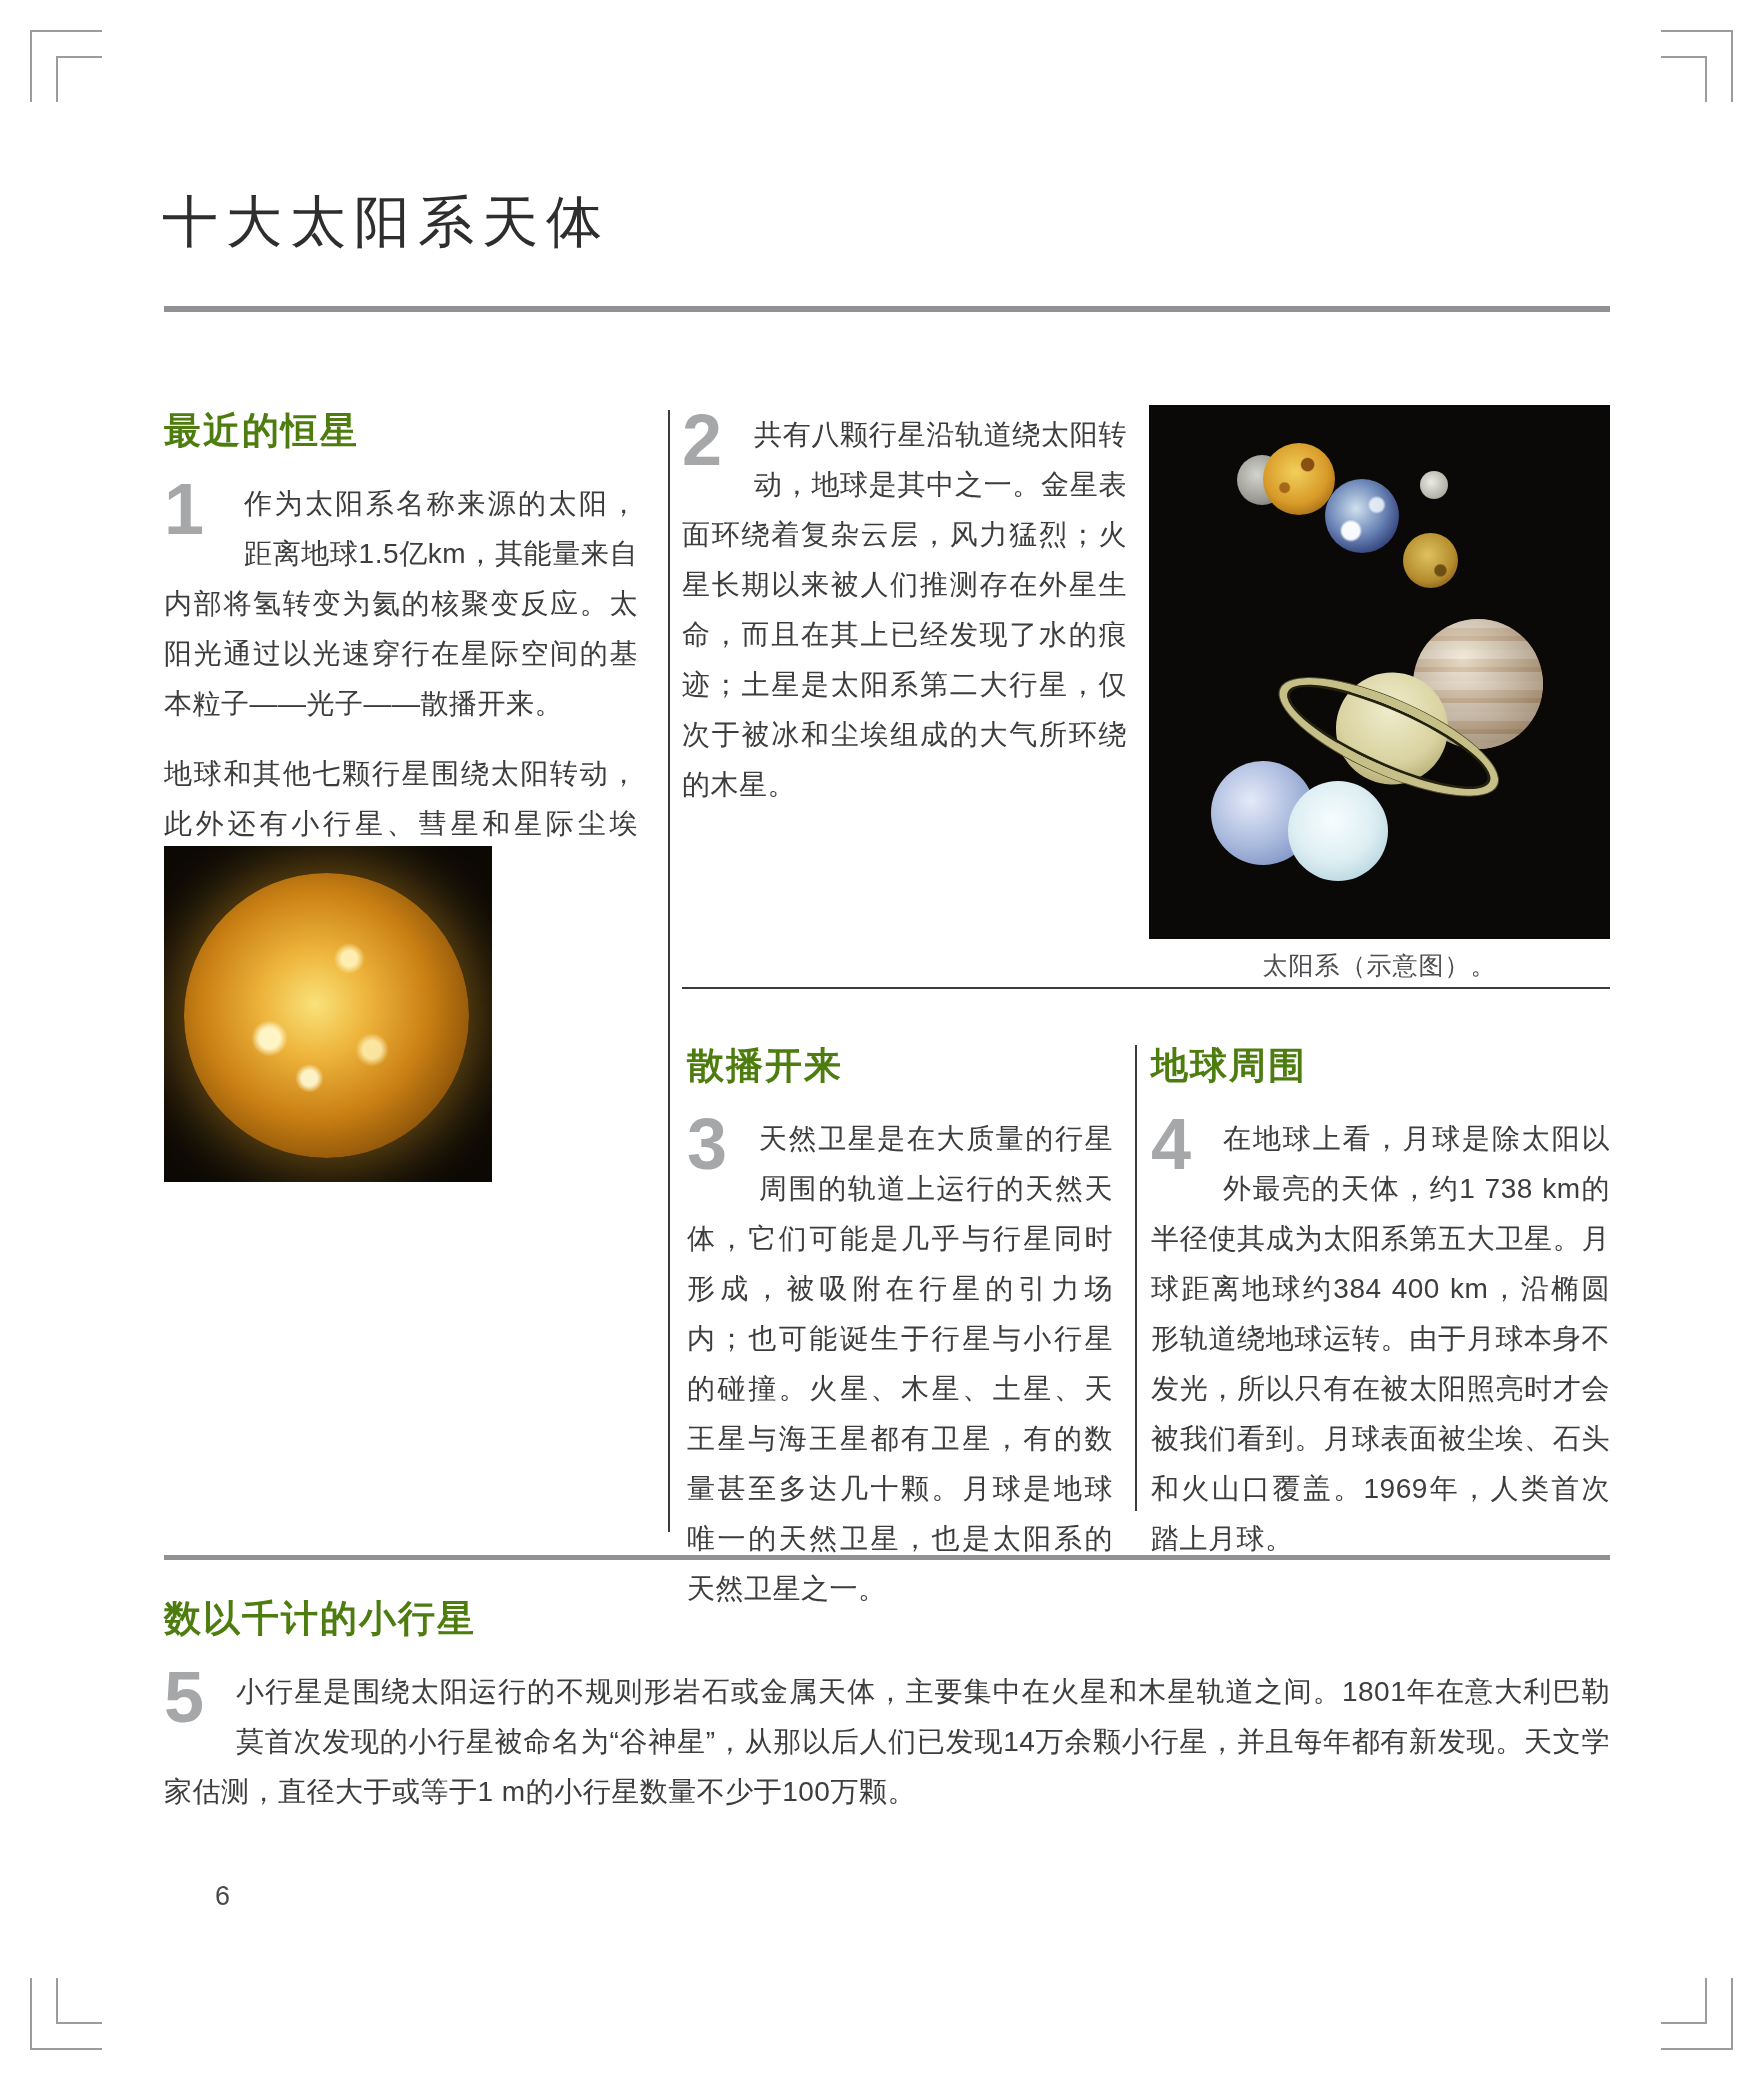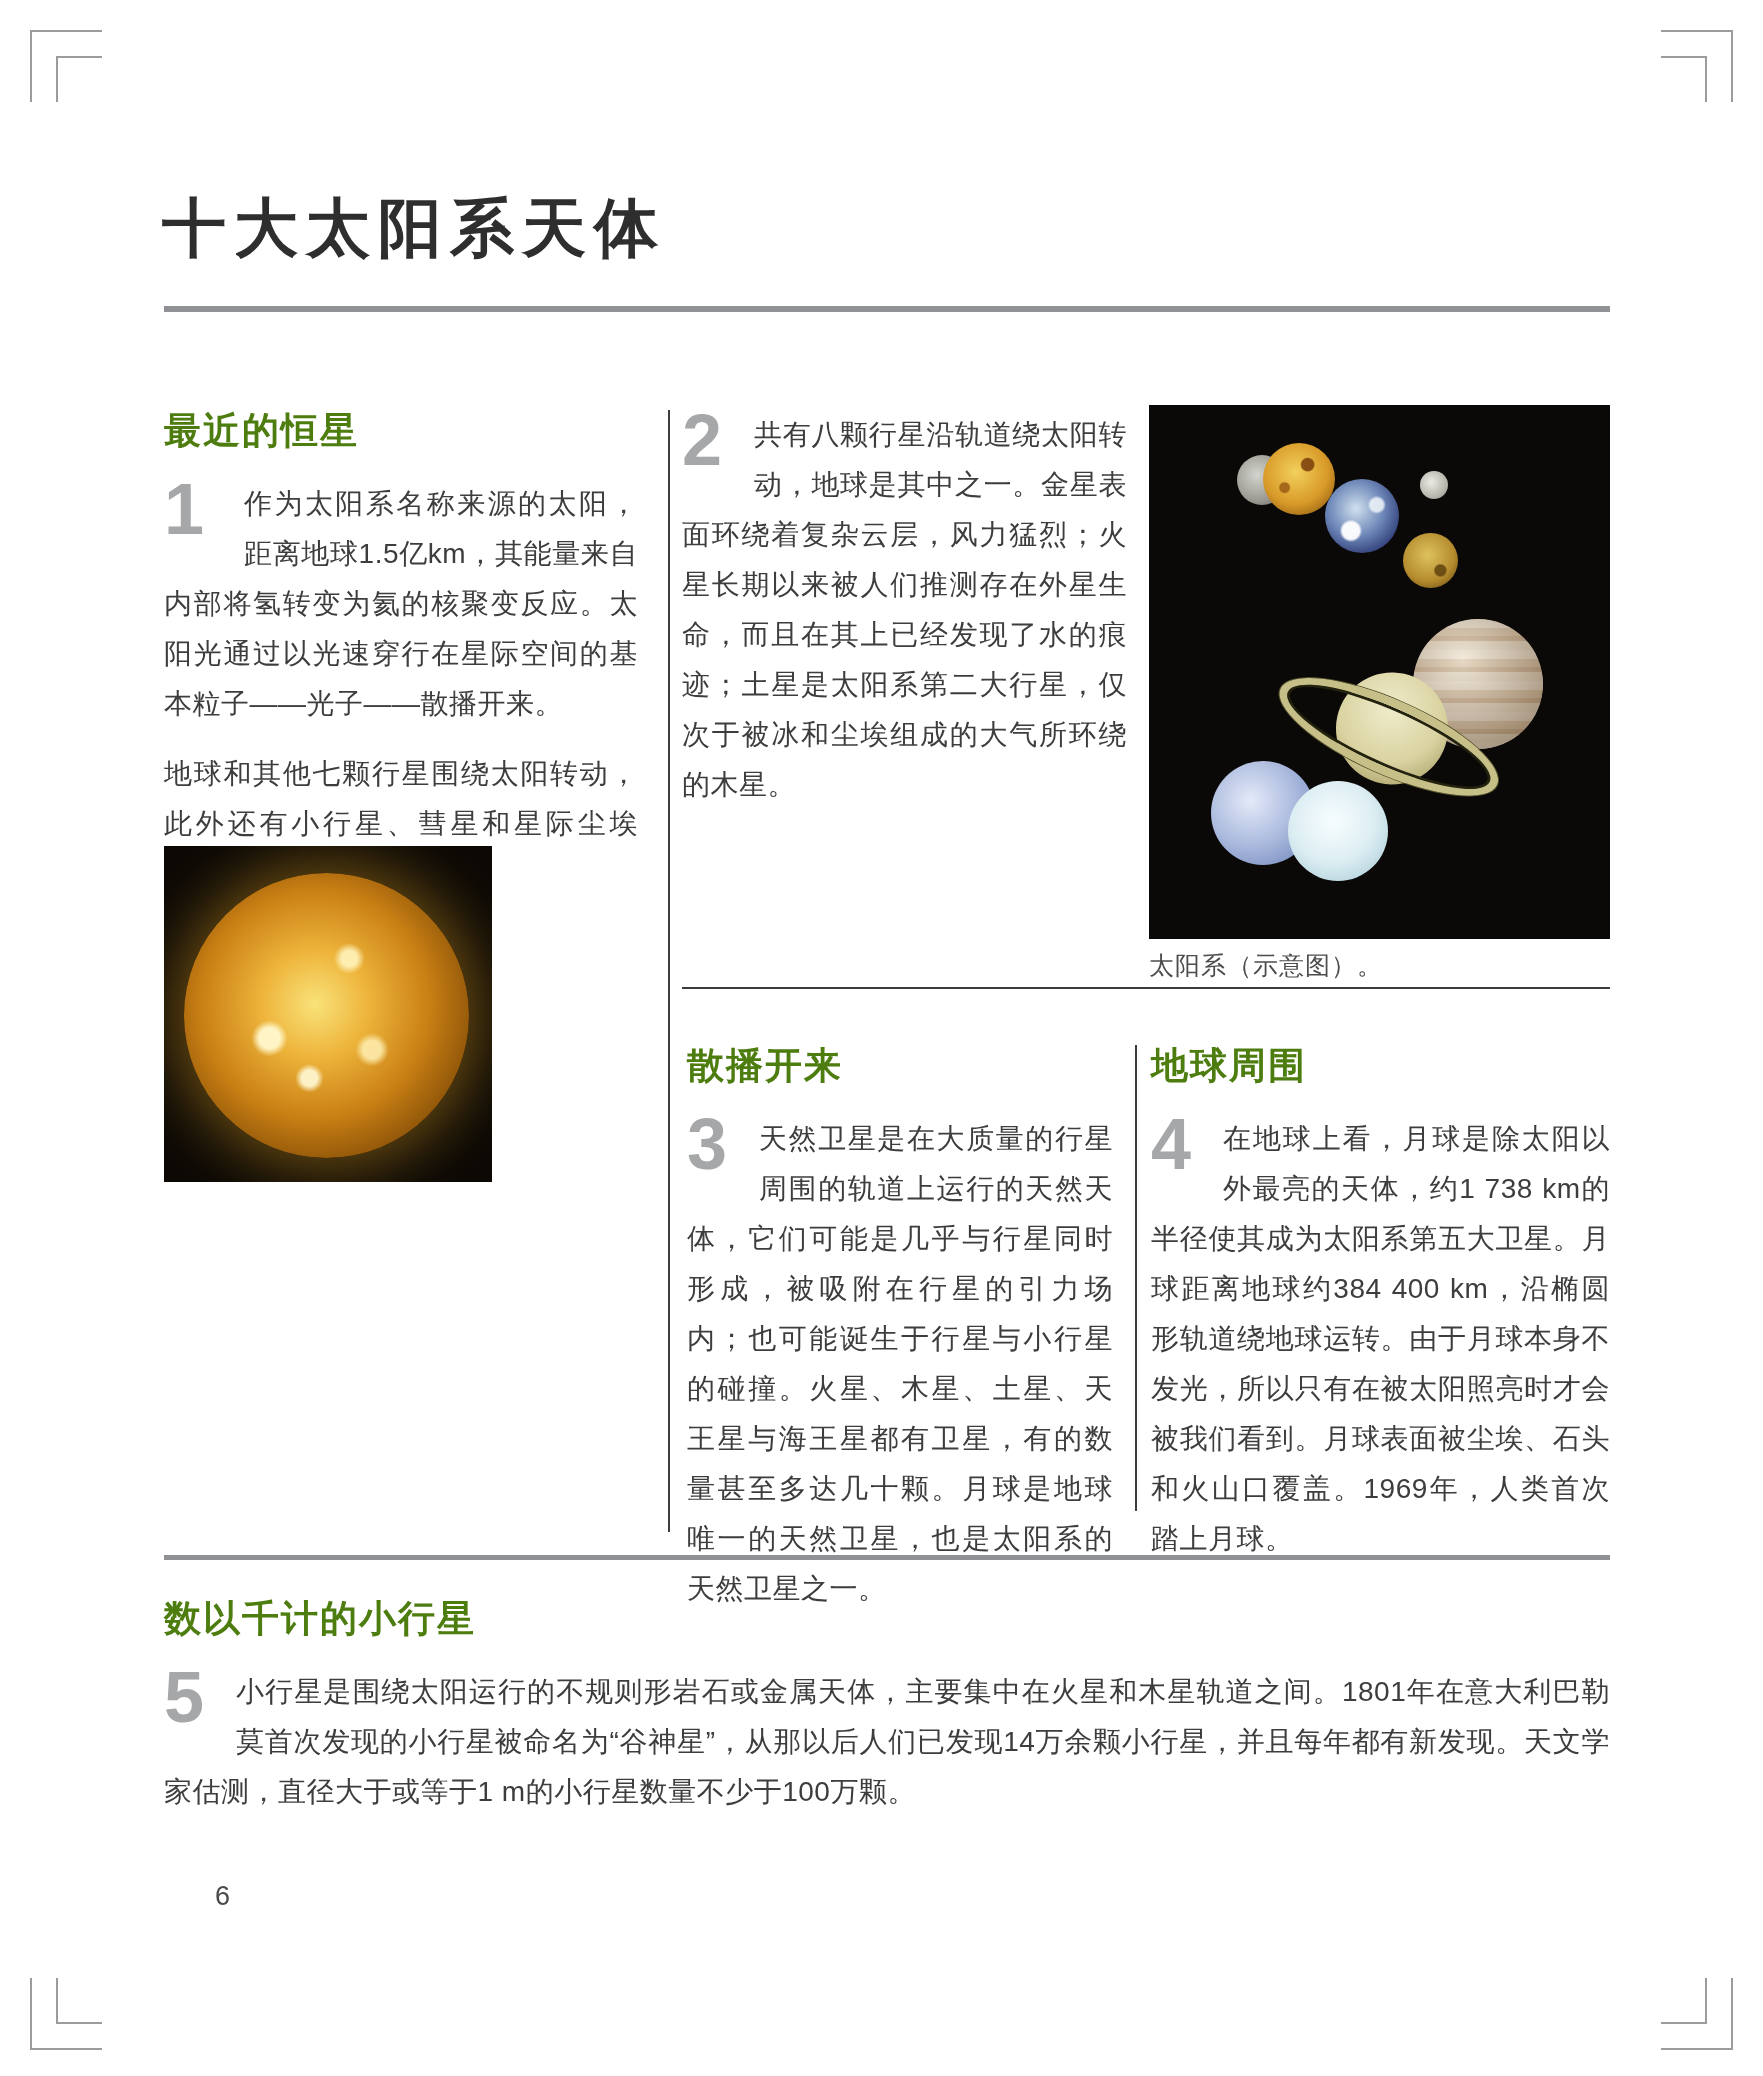--- a/index.html
+++ b/index.html
@@ -17,22 +17,22 @@
   .crop.tr .l1{right:0;top:0;width:70px;height:70px;border-right-width:2px;border-top-width:2px;}
   .crop.tr .l2{right:26px;top:26px;width:44px;height:44px;border-right-width:2px;border-top-width:2px;}
   .crop.bl{left:30px;bottom:27px;}
   .crop.bl .l1{left:0;bottom:0;width:70px;height:70px;border-left-width:2px;border-bottom-width:2px;}
   .crop.bl .l2{left:26px;bottom:26px;width:44px;height:44px;border-left-width:2px;border-bottom-width:2px;}
   .crop.br{right:30px;bottom:27px;}
   .crop.br .l1{right:0;bottom:0;width:70px;height:70px;border-right-width:2px;border-bottom-width:2px;}
   .crop.br .l2{right:26px;bottom:26px;width:44px;height:44px;border-right-width:2px;border-bottom-width:2px;}
 
   
-  .title{position:absolute;left:162px;top:185px;font-size:64px;letter-spacing:8px;
-    font-weight:700;color:#2e2e2e;}
+  .title{position:absolute;left:162px;top:185px;font-size:56px;letter-spacing:8px;
+    font-weight:400;color:#2e2e2e;}
   .rule-top{position:absolute;left:164px;top:306px;width:1446px;height:6px;background:#8f9194;}
   .rule-bottom{position:absolute;left:164px;top:1555px;width:1446px;height:5px;background:#8f9194;}
   .hdiv{position:absolute;left:682px;top:987px;width:928px;height:2px;background:#3c3c3c;}
   .vdiv1{position:absolute;left:668px;top:410px;width:2px;height:1122px;background:#3c3c3c;}
   .vdiv2{position:absolute;left:1135px;top:1045px;width:2px;height:466px;background:#3c3c3c;}
 
   
   .colblock{position:absolute;}
   .sec-h{font-size:37px;font-weight:bold;color:#4d7c0f;letter-spacing:2px;margin:0 0 26px 0;line-height:1.15;}
   .body-p{font-size:28px;line-height:50px;text-align:justify;letter-spacing:0.5px;
@@ -73,21 +73,21 @@
     background:radial-gradient(circle at 38% 32%,rgba(255,255,255,.35),rgba(70,45,20,.5) 95%);}
   .saturn-wrap{position:absolute;left:124px;top:261px;width:235px;height:129px;transform:rotate(24deg);}
   .s-body{position:absolute;left:62px;top:6px;width:112px;height:112px;border-radius:50%;
     background:radial-gradient(circle at 42% 35%,#efeccb,#d9d2a0 55%,#a49a60 92%);}
   .s-ring{position:absolute;left:0;top:34px;width:221px;height:58px;border-radius:50%;
     border:8px solid #c6c088;box-shadow:inset 0 0 0 3px #23220f,0 0 0 1px #55512c;}
   .p-neptune{left:62px;top:356px;width:104px;height:104px;
     background:radial-gradient(circle at 38% 38%,#e4eaf8,#acbbde 48%,#7e93c4 82%,#5c70a6);}
   .p-uranus{left:139px;top:376px;width:100px;height:100px;
     background:radial-gradient(circle at 45% 40%,#f7fdfe,#ddeef3 50%,#aecfda 88%);}
-  .caption{margin-top:10px;width:461px;text-align:left;font-size:25px;color:#4d4d4f;letter-spacing:1px;}
+  .caption{margin-top:10px;width:461px;text-align:center;font-size:25px;color:#4d4d4f;letter-spacing:1px;}
 
   
   .fig-sun{position:absolute;left:164px;top:846px;width:328px;height:336px;background:#0c0905;overflow:hidden;}
   .sun-ball{position:absolute;left:20px;top:27px;width:285px;height:285px;border-radius:50%;
     background:radial-gradient(circle at 46% 46%,#f9e27a 0%,#eeb53c 24%,#ca8014 52%,#8a5208 76%,#452804 93%,#1c1002 100%);
     box-shadow:0 0 55px 14px rgba(235,170,40,0.4);}
   .sun-ball::after{content:"";position:absolute;inset:0;border-radius:50%;
     background:radial-gradient(circle at 30% 58%,rgba(255,248,205,.95) 0 4%,transparent 7%),
                radial-gradient(circle at 58% 30%,rgba(255,244,190,.9) 0 3%,transparent 6%),
                radial-gradient(circle at 66% 62%,rgba(255,240,180,.85) 0 3.5%,transparent 6.5%),

